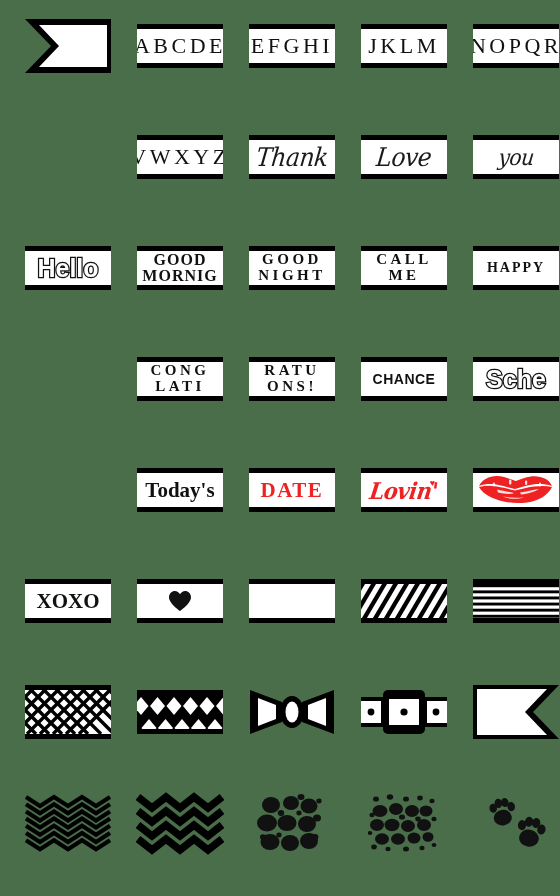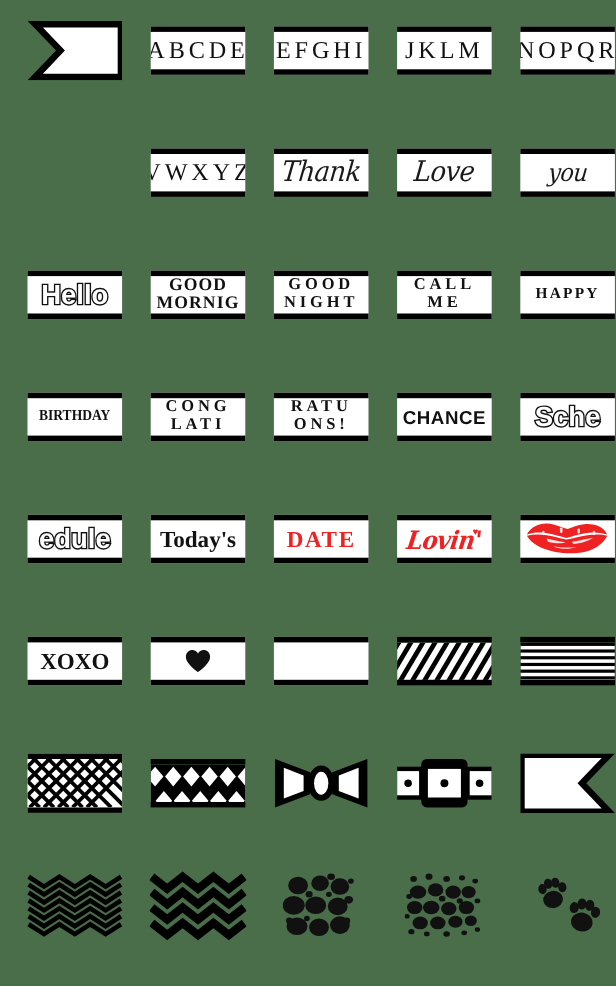--- a/index.html
+++ b/index.html
@@ -52,21 +52,21 @@
     font-size:15px; font-weight:700; letter-spacing:3.5px;
     text-align:center; white-space:pre-line; line-height:1.05;
   }
   .t-cond .txt {
     font-family:"Liberation Serif", serif;
     font-size:14px; font-weight:700; letter-spacing:0px;
     transform:scaleX(0.88);
   }
   .t-sans-bold .txt {
     font-family:"Liberation Sans", sans-serif;
-    font-size:17px; font-weight:700; letter-spacing:0.5px;
+    font-size:14px; font-weight:700; letter-spacing:0.5px;
   }
   .t-todays .txt {
     font-family:"Liberation Serif", serif;
     font-size:21px; font-weight:700; letter-spacing:0px;
   }
   .t-date .txt {
     font-family:"Liberation Serif", serif;
     font-size:21px; font-weight:700; letter-spacing:1.5px;
     color:#ee2222;
   }
@@ -175,50 +175,40 @@
       <div class="tape t-serif-wide">
         <span class="txt">CALL
 ME</span>
       </div>
     </div>
     <div class="sticker-cell" style="left: 460px; top: 212px;">
       <div class="tape t-serif-bold">
         <span class="txt">HAPPY</span>
       </div>
     </div>
-    <div class="sticker-cell" style="left: 12px; top: 323px;">
-      <div class="tape t-cond">
-        <span class="txt">BIRTHDAY</span>
-      </div>
-    </div>
     <div class="sticker-cell" style="left: 124px; top: 323px;">
       <div class="tape t-serif-wide">
         <span class="txt">CONG
 LATI</span>
       </div>
     </div>
     <div class="sticker-cell" style="left: 236px; top: 323px;">
       <div class="tape t-serif-wide">
         <span class="txt">RATU
 ONS!</span>
       </div>
     </div>
     <div class="sticker-cell" style="left: 348px; top: 323px;">
       <div class="tape t-sans-bold">
         <span class="txt">CHANCE</span>
       </div>
     </div>
     <div class="sticker-cell" style="left: 460px; top: 323px;">
       <div class="tape t-outline">
         <span class="txt">Sche</span>
-      </div>
-    </div>
-    <div class="sticker-cell" style="left: 12px; top: 434px;">
-      <div class="tape t-outline">
-        <span class="txt">edule</span>
       </div>
     </div>
     <div class="sticker-cell" style="left: 124px; top: 434px;">
       <div class="tape t-todays">
         <span class="txt">Today's</span>
       </div>
     </div>
     <div class="sticker-cell" style="left: 236px; top: 434px;">
       <div class="tape t-date">
         <span class="txt">DATE</span>

